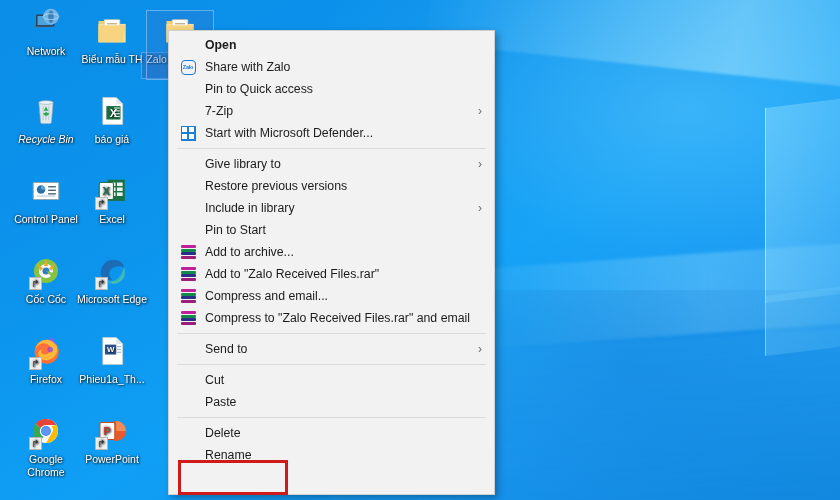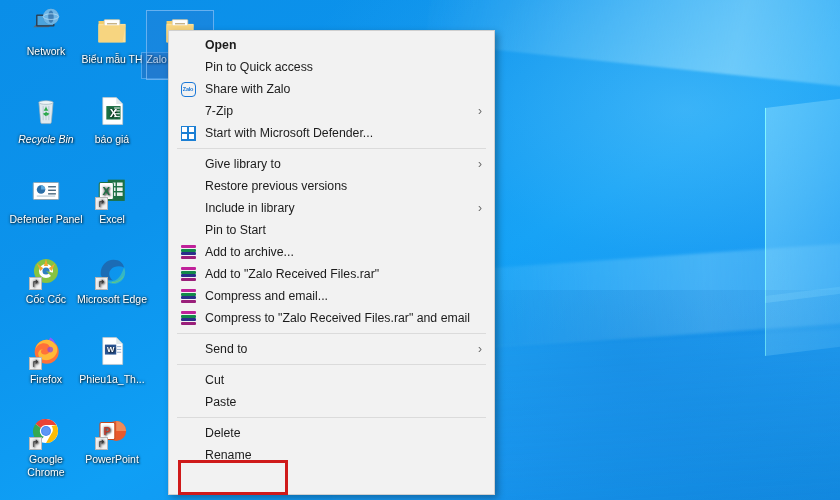--- a/index.html
+++ b/index.html
@@ -257,21 +257,21 @@
               <circle cx="17" cy="22" r="6" fill="#2b6fa8"></circle>
               <path d="M17 16a6 6 0 0 1 6 6h-6z" fill="#5aa9e0"></path>
               <g fill="#4a6a80">
                 <rect x="27" y="17" width="11" height="2"></rect>
                 <rect x="27" y="22" width="11" height="2"></rect>
                 <rect x="27" y="27" width="11" height="2"></rect>
               </g>
               <rect x="11" y="30" width="26" height="2.5" fill="#cfdde6"></rect>
             </svg></span>
         </div>
-        <div class="lbl">Defender Panel</div>
+        <div class="lbl">Control Panel</div>
       </div>
       <div class="d-icon" style="left: 74px; top: 168px;">
         <div class="gfx">
           <span class="ic"><svg width="34" height="34" viewBox="0 0 48 48" xmlns="http://www.w3.org/2000/svg">
               <rect x="18" y="8" width="24" height="30" fill="#1d7044"></rect>
               <g fill="#ffffff" opacity="0.9">
                 <rect x="22" y="12" width="7" height="5"></rect>
                 <rect x="31" y="12" width="8" height="5"></rect>
                 <rect x="22" y="19" width="7" height="5"></rect>
                 <rect x="31" y="19" width="8" height="5"></rect>
@@ -360,28 +360,28 @@
         <div class="lbl">PowerPoint</div>
       </div>
     </div>
 
   <div id="ctx-menu">
       <div class="mi bold">
         <span class="mi-ic"></span>
         <span class="mi-label">Open</span>
       </div>
       <div class="mi">
+        <span class="mi-ic">
+          <span class="zalo">Zalo</span>
+        </span>
+        <span class="mi-label">Share with Zalo</span>
+      </div>
+      <div class="mi">
         <span class="mi-ic"></span>
         <span class="mi-label">Pin to Quick access</span>
-      </div>
-      <div class="mi">
-        <span class="mi-ic">
-          <span class="zalo">Zalo</span>
-        </span>
-        <span class="mi-label">Share with Zalo</span>
       </div>
       <div class="mi">
         <span class="mi-ic"></span>
         <span class="mi-label">7-Zip</span>
         <span class="chev">›</span>
       </div>
       <div class="mi">
         <span class="mi-ic">
           <span class="defender">
             <span></span>

